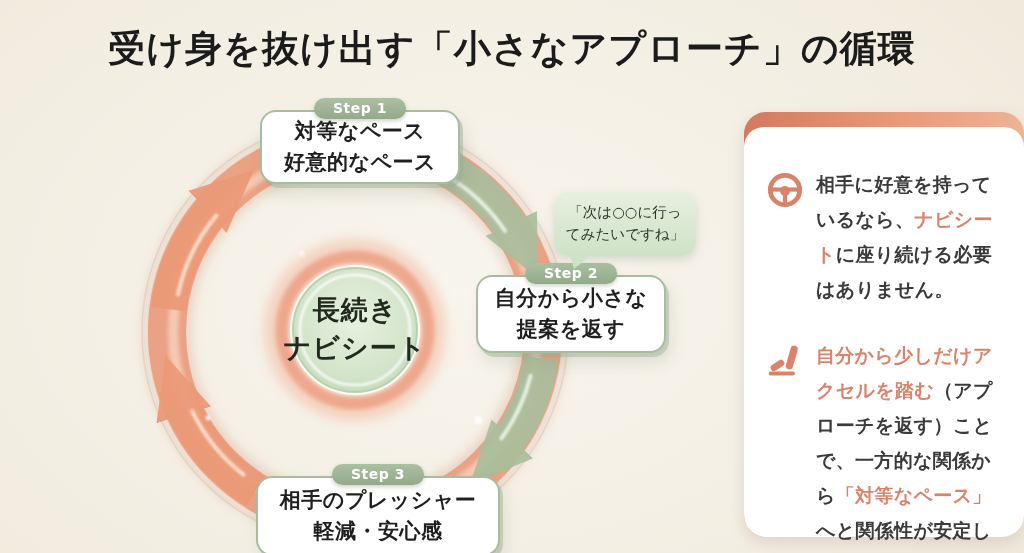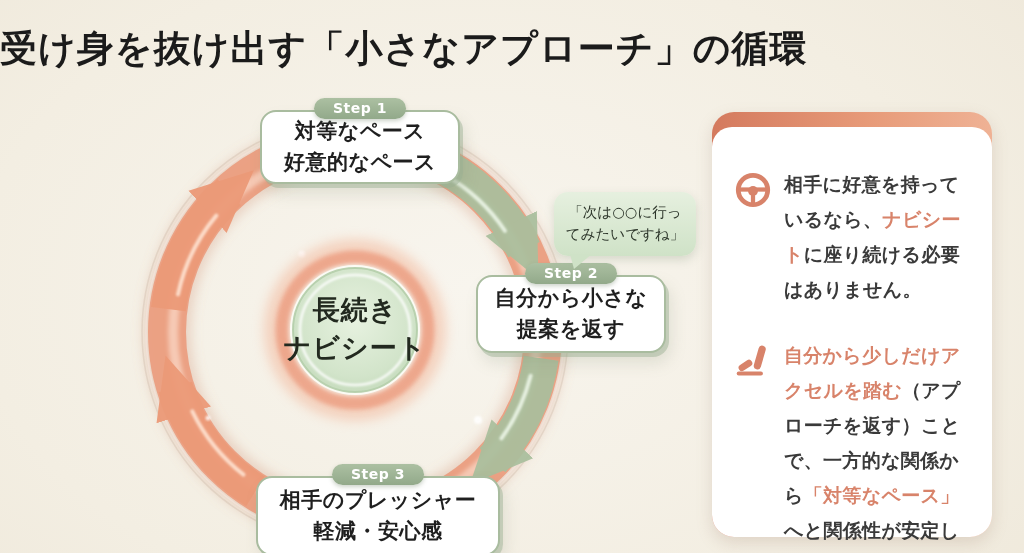--- a/index.html
+++ b/index.html
@@ -4,21 +4,21 @@
 <style>
   * { margin:0; padding:0; box-sizing:border-box; }
   html,body { background:#e8e2d5; }
   .stage {
     position:relative; width:1024px; height:553px; overflow:hidden;
     background: radial-gradient(ellipse 900px 600px at 46% 52%, #f8f5ee 0%, #f3eee2 55%, #ece5d6 100%);
     font-family:"DejaVu Sans","Liberation Sans",sans-serif;
   }
   .title {
     position:absolute; top:24px; left:0; width:100%;
-    font-size:37px; font-weight:bold; color:#1b1b1b; letter-spacing:1px;
+    text-align:center; font-size:37px; font-weight:bold; color:#1b1b1b; letter-spacing:1px;
   }
   .cycle-svg { position:absolute; left:0; top:0; z-index:1; }
 
   .center-label {
     position:absolute; left:275px; top:291px; width:160px; z-index:2;
     text-align:center; font-size:27px; font-weight:bold; color:#22291f;
     line-height:1.42; white-space:pre-line; letter-spacing:1px;
   }
 
   .step-card {
@@ -47,21 +47,21 @@
     border-radius:14px; padding:9px 6px 10px;
     text-align:center; box-shadow:0 4px 10px rgba(120,140,110,.25);
   }
   .bubble-text { font-size:14.5px; font-weight:normal; color:#2c352a; line-height:1.55; white-space:pre-line; }
   .bubble::after {
     content:""; position:absolute; left:16px; bottom:-13px; width:22px; height:15px;
     background:#cfe2c7; clip-path:polygon(0 0, 100% 0, 18% 100%);
   }
 
   .panel {
-    position:absolute; left:712px; top:112px; width:280px; height:425px; z-index:3;
+    position:absolute; left:744px; top:112px; width:280px; height:425px; z-index:3;
     background:linear-gradient(90deg,#d47a5e 0%, #e79a78 55%, #efb295 100%);
     border-radius:22px; box-shadow:0 6px 16px rgba(150,120,100,.22);
   }
   .panel-inner {
     position:absolute; left:0; right:0; top:15px; bottom:0;
     background:#ffffff; border-radius:20px 20px 22px 22px;
     padding:40px 20px 0 22px;
   }
   .note { display:flex; align-items:flex-start; gap:12px; margin-bottom:30px; }
   .note-icon { flex:none; width:38px; padding-top:4px; }

